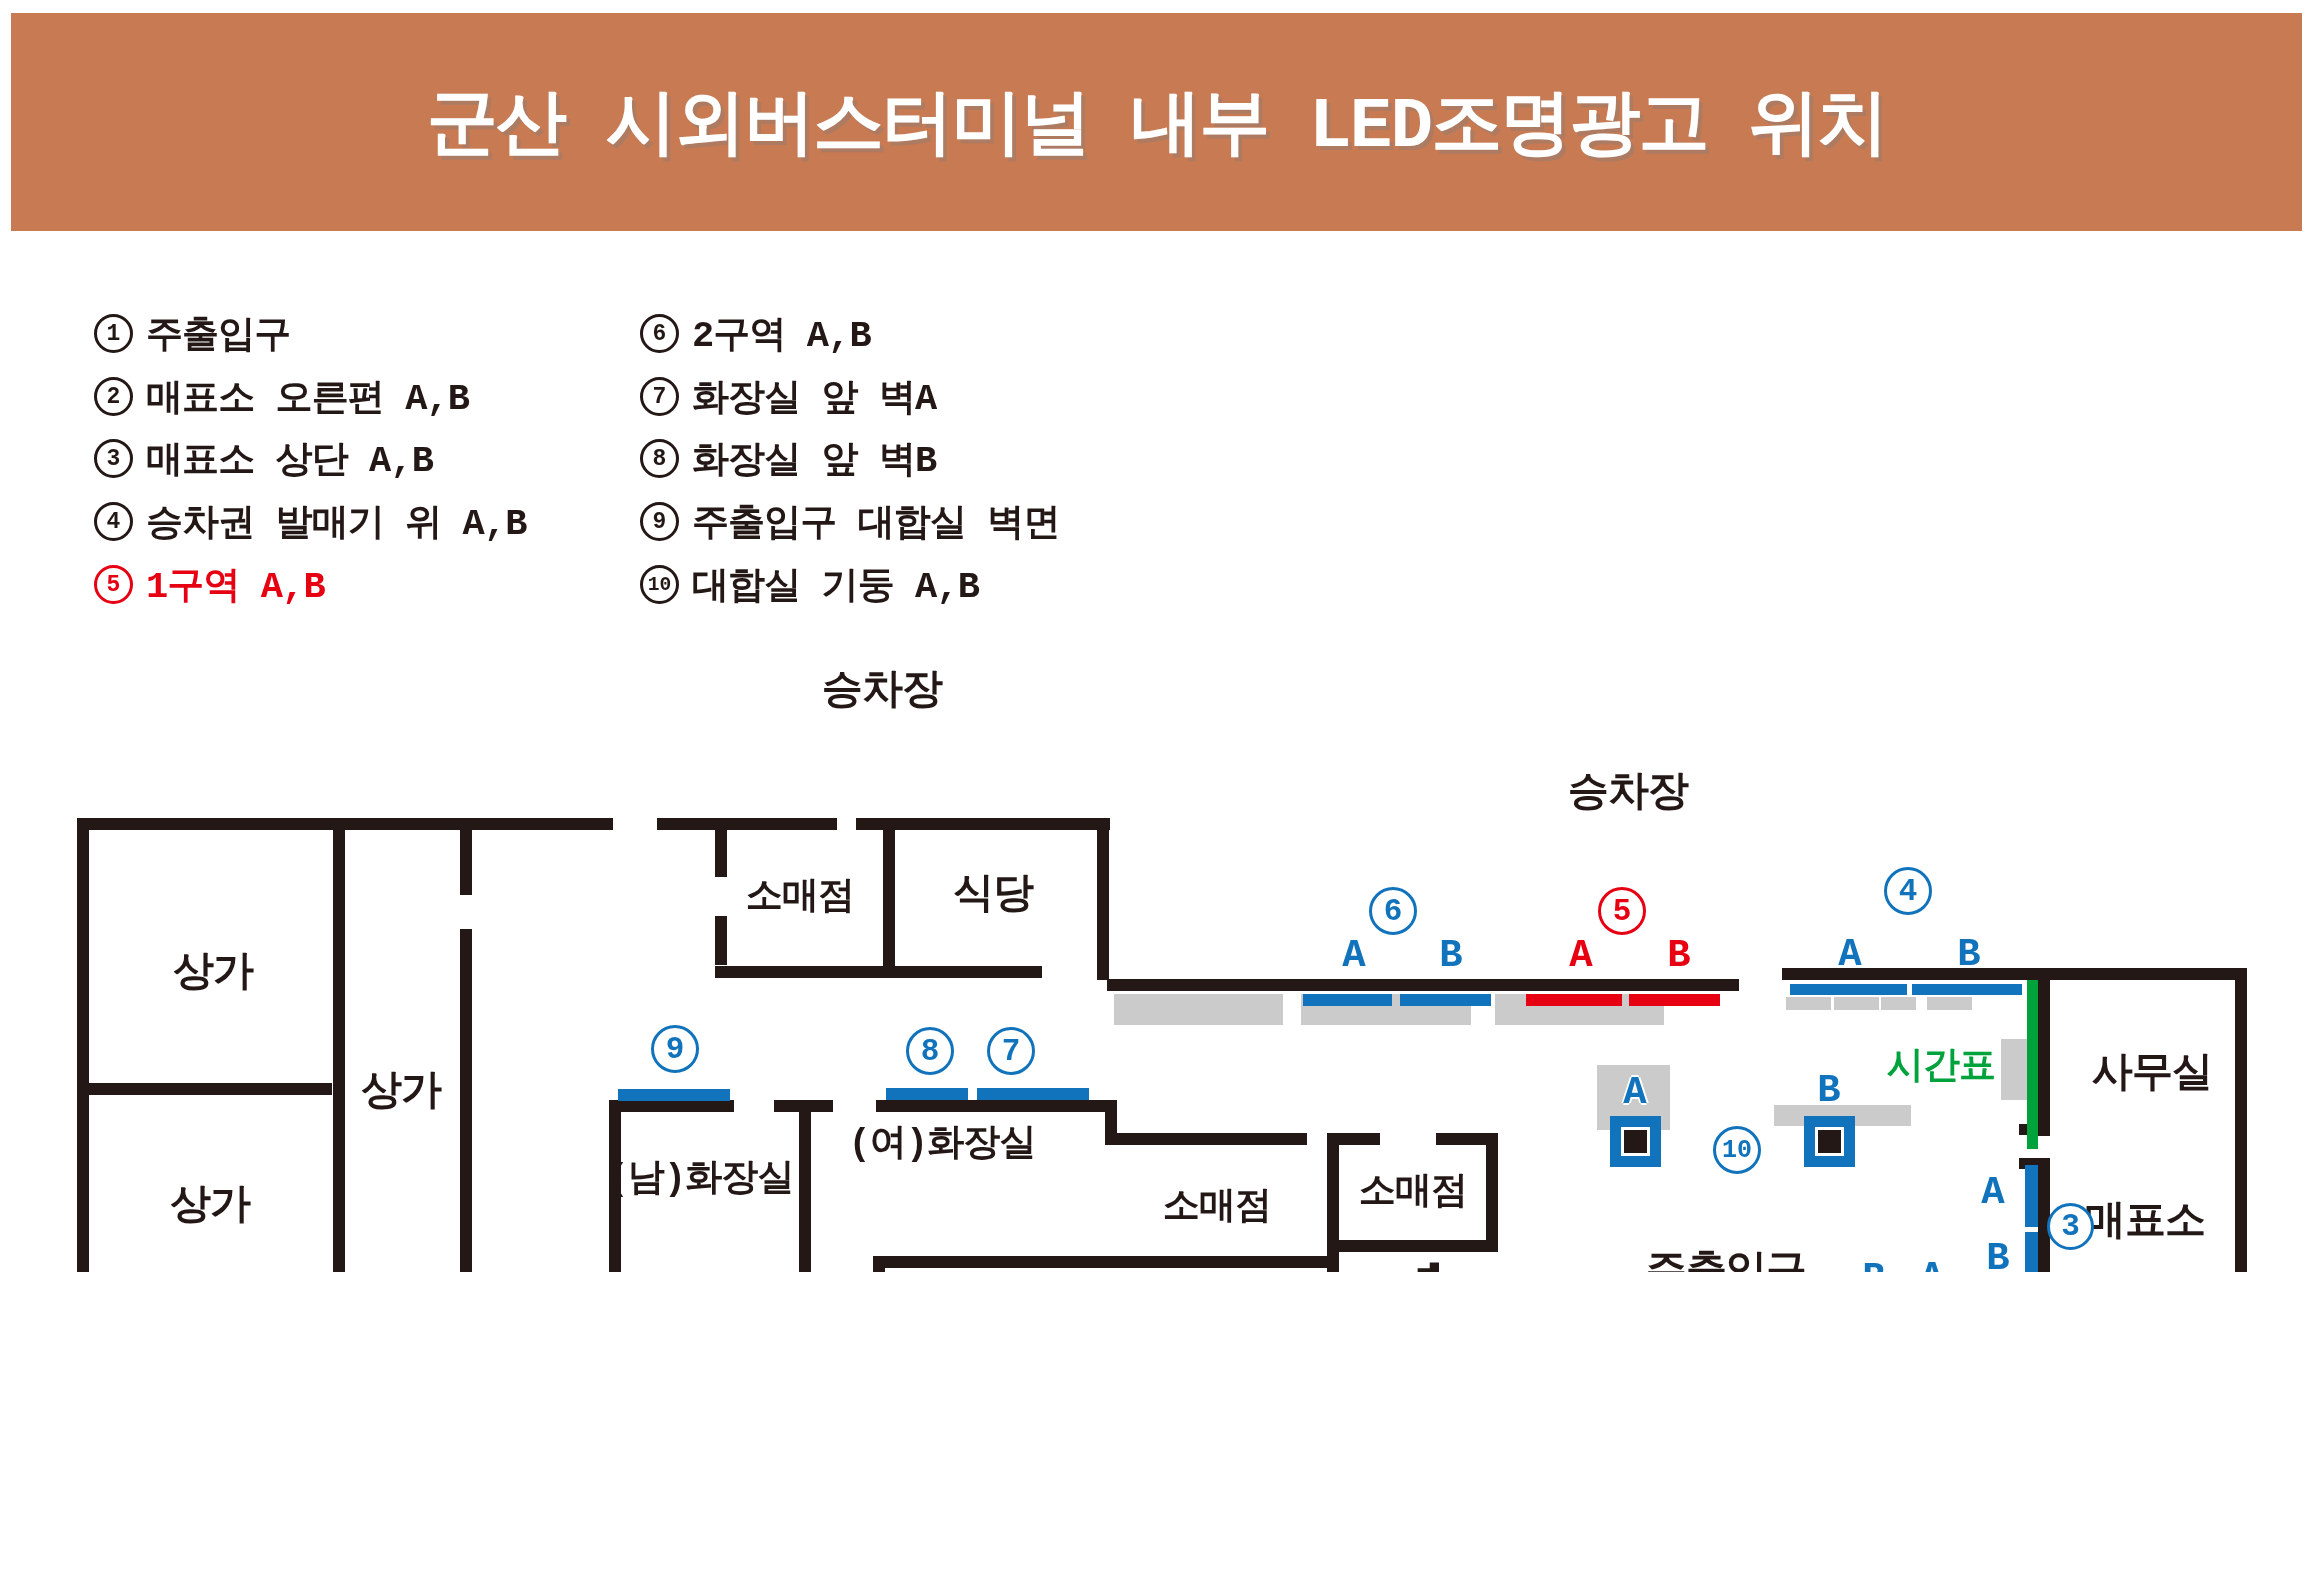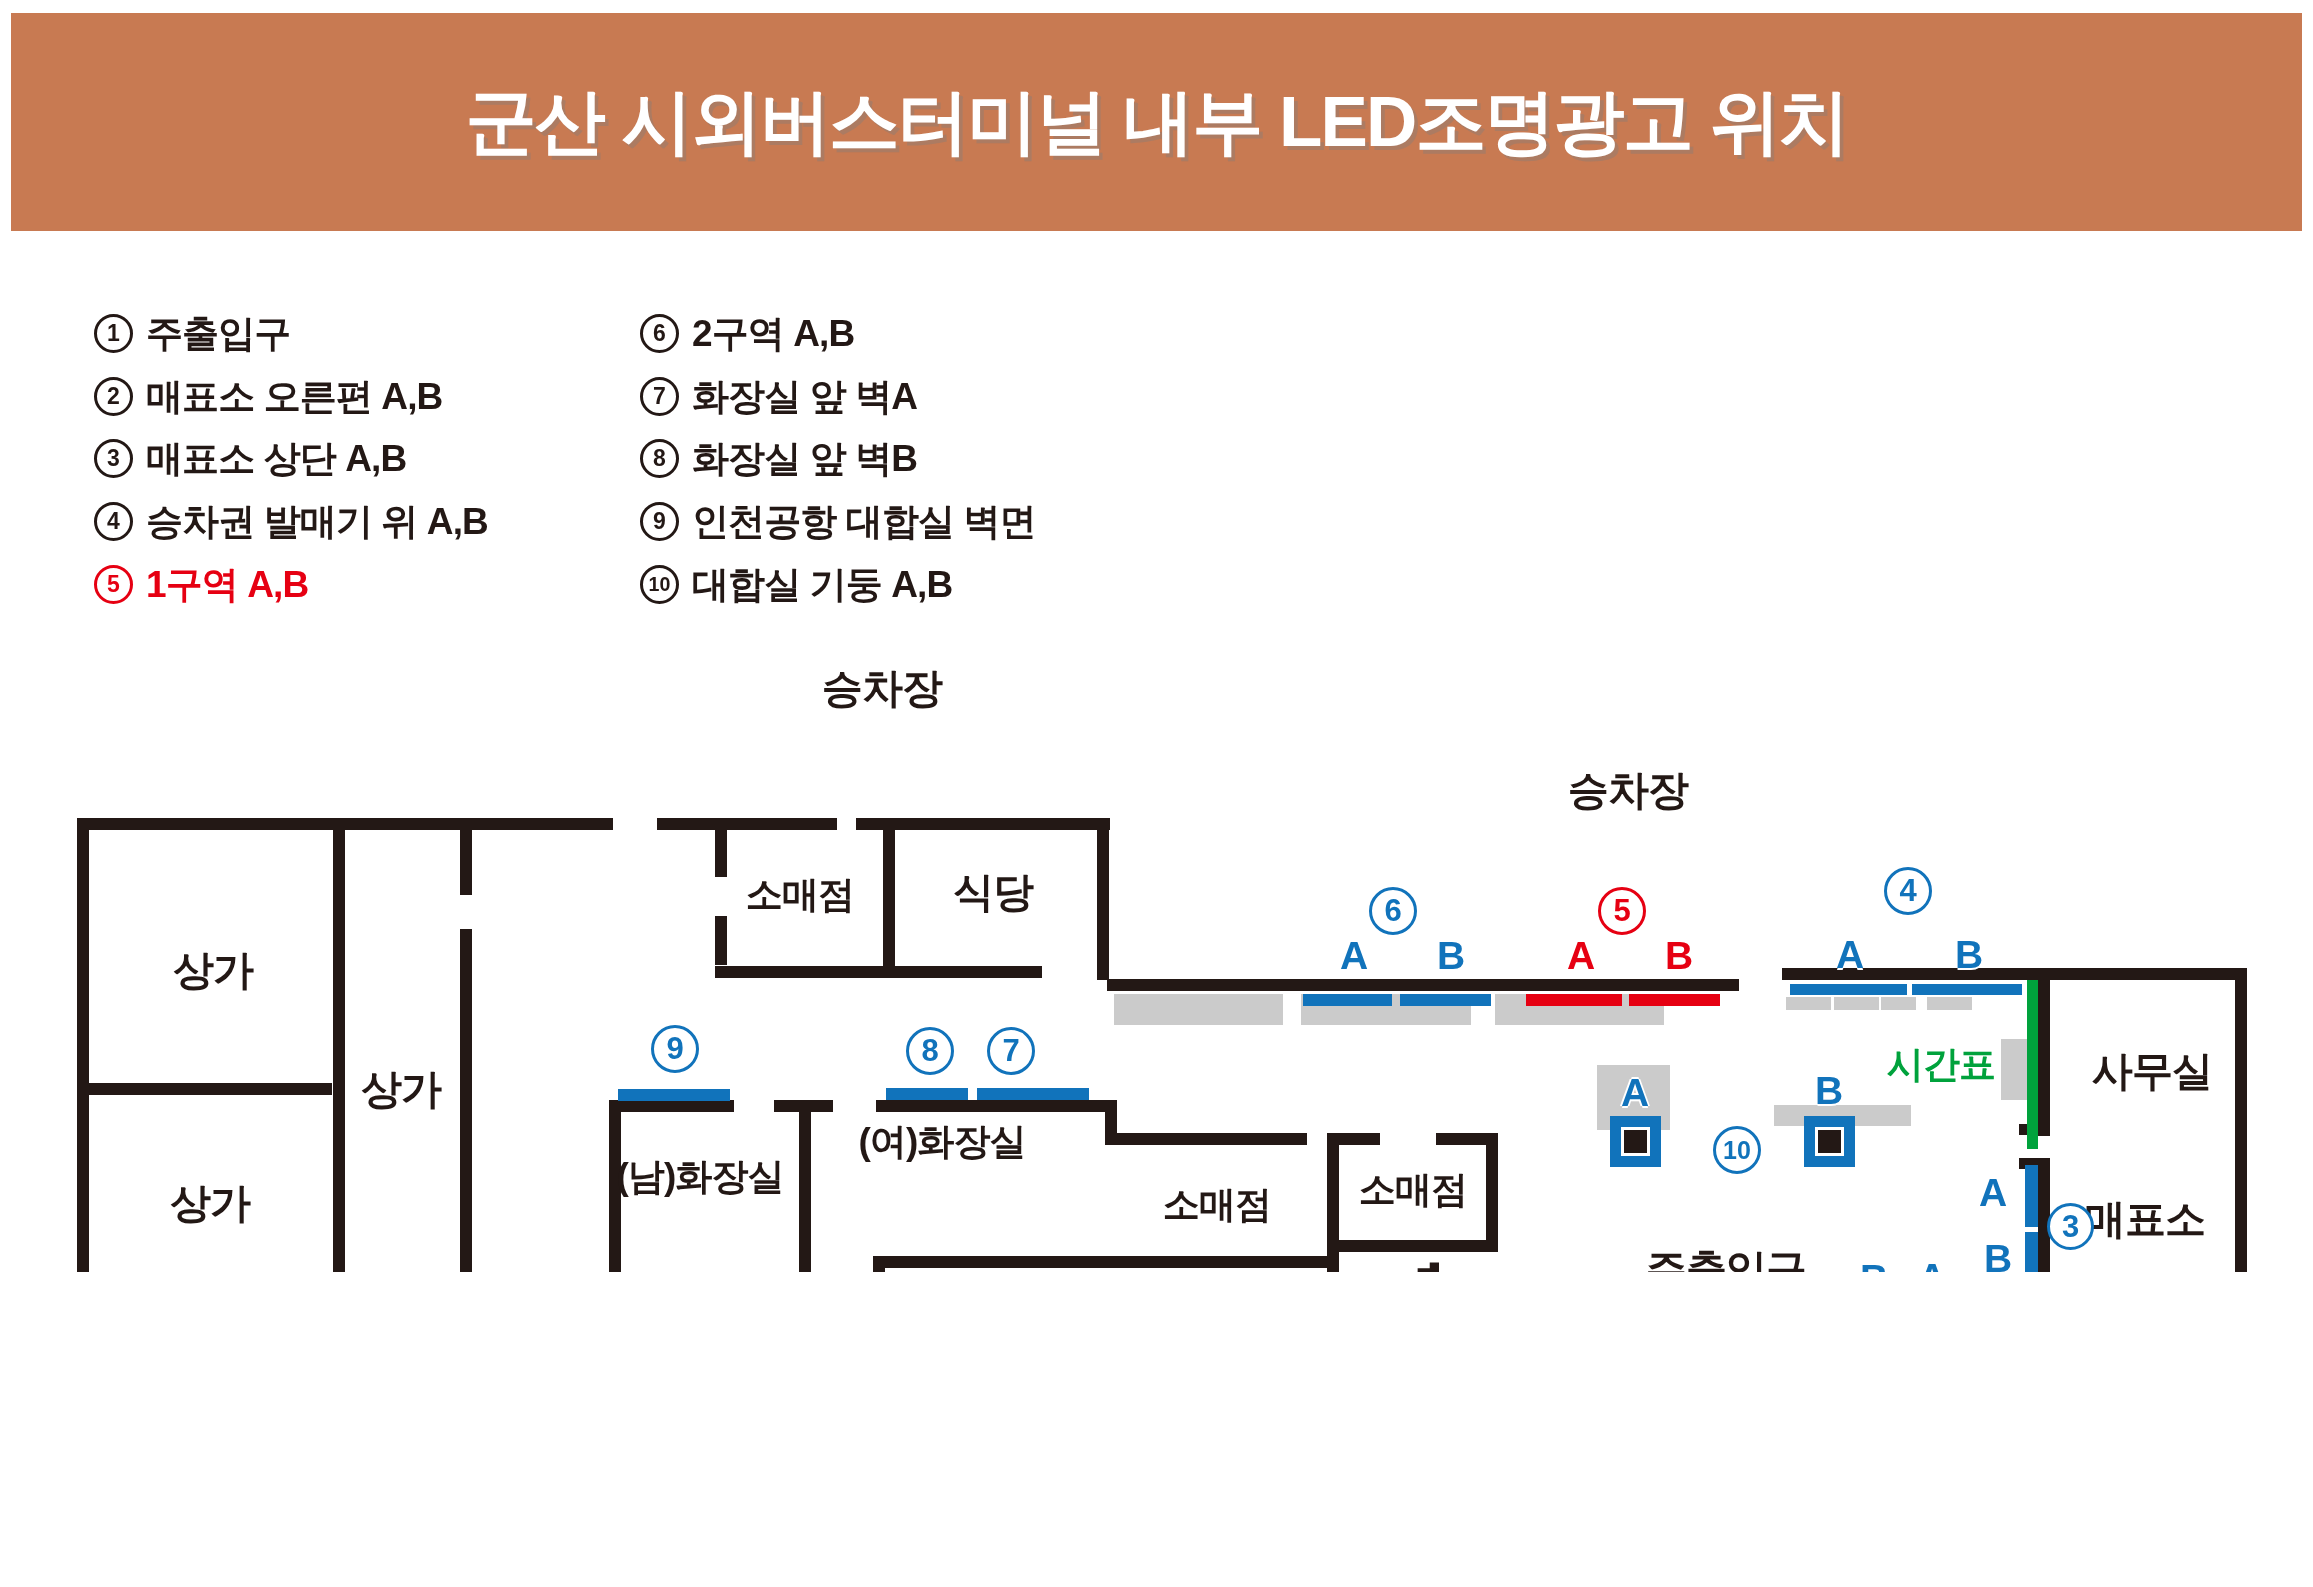--- a/index.html
+++ b/index.html
@@ -1,17 +1,17 @@
 <!DOCTYPE html>
 <html style="--orange: #c87a52; --blue: #1173bb; --red: #e60012; --green: #00a23c; --wall: #231815; --gray: #cbcbcb;font-size:15px"><head>
 <meta charset="utf-8">
 <style>
   html,body{margin:0;padding:0;background:#fff;}
   #stage{position:relative;width:2314px;height:1272px;background:#ffffff;overflow:hidden;
-         font-family:Liberation Sans, sans-serif;}
+         font-family:Liberation Mono, monospace;}
   .abs{position:absolute;}
   .wall{background:var(--wall);}
   .gray{background:var(--gray);}
   .bluebar{background:var(--blue);}
   .redbar{background:var(--red);}
   .greenbar{background:var(--green);}
   .txt{position:absolute;transform:translate(-50%,-50%);white-space:nowrap;
        color:var(--wall);font-weight:700;letter-spacing:-0.9px;}
   .t44{font-size:41px;} .t40{font-size:37px;}
   .letter{position:absolute;transform:translate(-50%,-50%);font-size:39px;font-weight:800;
@@ -76,21 +76,21 @@
     <div class="lrow" style="left:640px;top:377px;">
       <span class="lcirc">7</span>
       <span class="llab">화장실 앞 벽A</span>
     </div>
     <div class="lrow" style="left:640px;top:439px;">
       <span class="lcirc">8</span>
       <span class="llab">화장실 앞 벽B</span>
     </div>
     <div class="lrow" style="left:640px;top:502px;">
       <span class="lcirc">9</span>
-      <span class="llab">인천공항 대합실 벽면</span>
+      <span class="llab">주출입구 대합실 벽면</span>
     </div>
     <div class="lrow" style="left:640px;top:565px;">
       <span class="lcirc" style="font-size:19.6px;">10</span>
       <span class="llab">대합실 기둥 A,B</span>
     </div>
   </div>
 
   <div class="txt t44" style="left:882px;top:688px;">승차장</div>
   <div class="txt t44" style="left:1628px;top:790px;">승차장</div>
 

